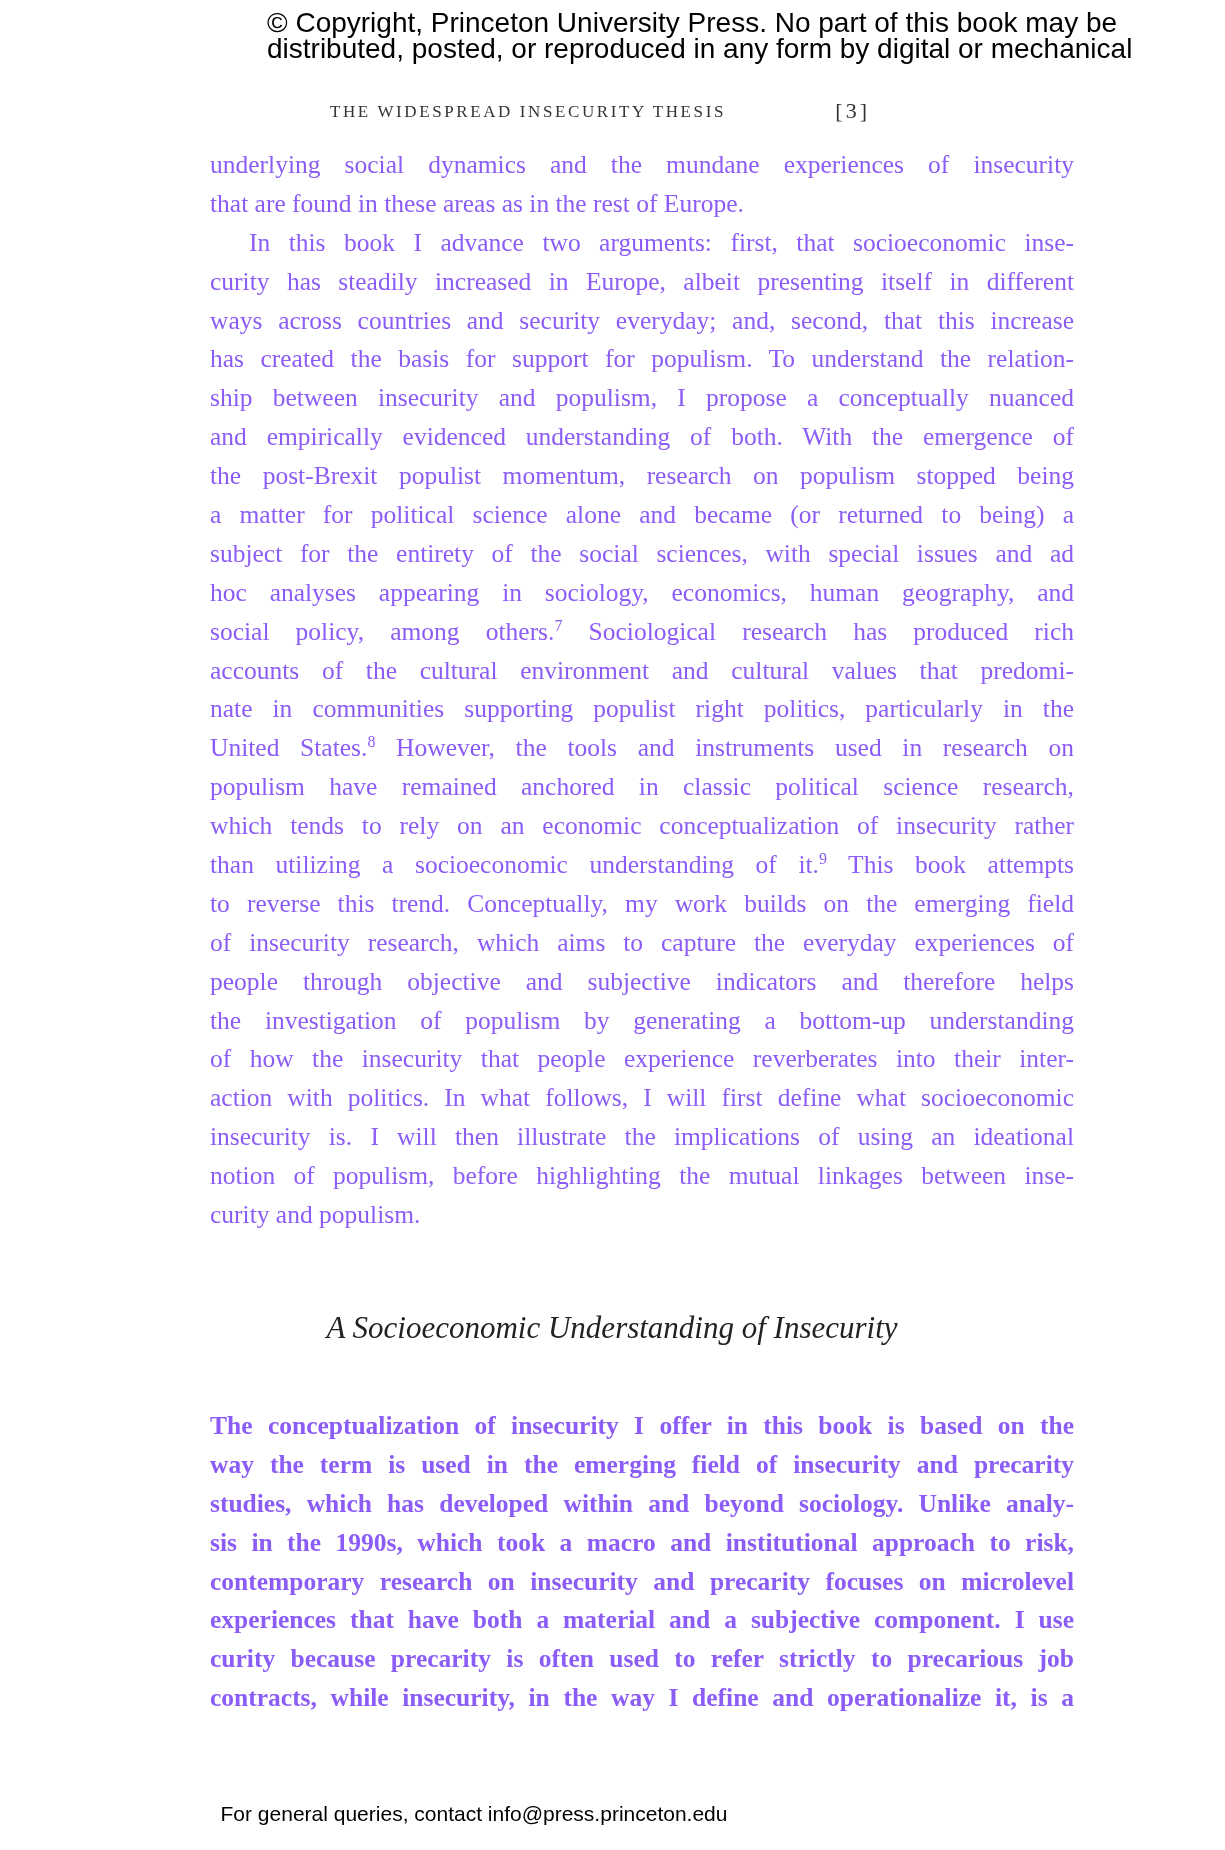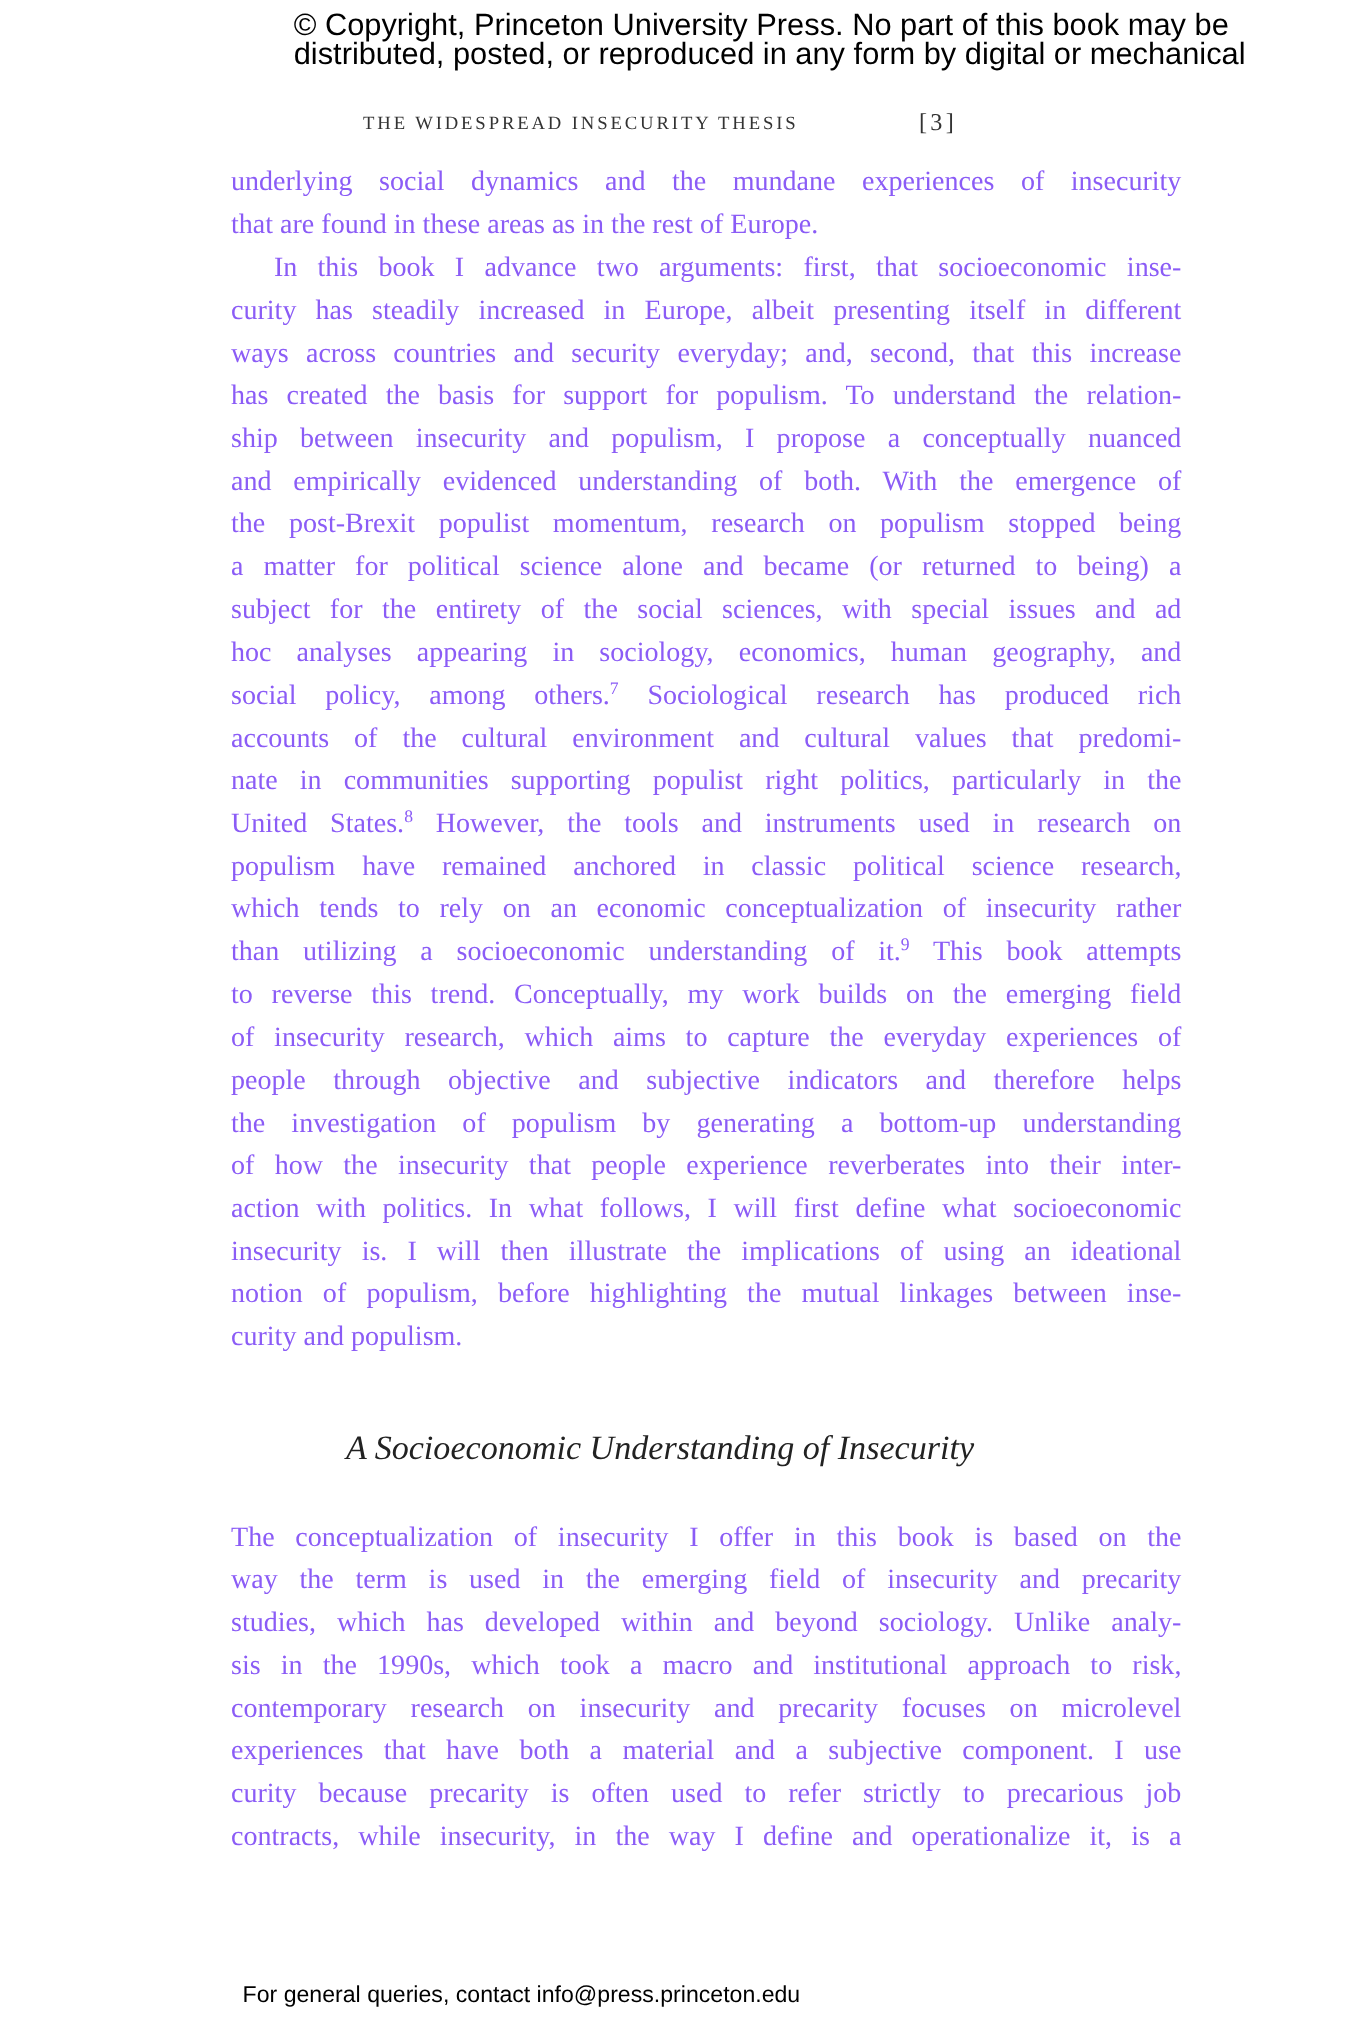--- a/index.html
+++ b/index.html
@@ -13,32 +13,32 @@
       position: absolute; left: 330px; top: 99px; width: 540px;
       font-family: "Liberation Serif", serif; font-size: 17px; letter-spacing: 2.6px; color: #333333;
       white-space: nowrap; line-height: 26px;
     }
     .running-head .folio { position: absolute; right: 0; top: -1px; font-size: 22px; letter-spacing: 3px; }
     .body-text {
       position: absolute; left: 168px; width: 864px;
       font-family: "Liberation Serif", serif; font-size: 25.5px; color: #8b5cf6; margin-left: 42px;
     }
     .section-1 { top: 146px; }
-    .section-2 { top: 1378px; }
+    .section-2 { top: 1407px; font-weight: bold; }
     .line {
       display: block; height: 38.9px; line-height: 38.9px;
       text-align: justify; text-align-last: justify; white-space: nowrap; overflow: visible;
     }
     .line.last { text-align-last: left; }
     .line.indent { padding-left: 39px; }
     sup { font-size: 16px; line-height: 0; vertical-align: 9px; }
     .section-heading {
       position: absolute; left: 168px; width: 864px; top: 1296px;
       font-family: "Liberation Serif", serif; font-style: italic; font-size: 31px; color: #222222;
-      text-align: center; line-height: 40px; margin: 0; font-weight: normal;
+      text-align: center; line-height: 40px; margin: 12px; font-weight: normal;
     }
     .footer {
       position: absolute; left: 0; width: 972px; top: 1800px; text-align: center;
       font-family: "Liberation Sans", sans-serif; font-size: 21px; line-height: 28px; color: #000000;
     }
     .footer span { position: relative; left: -12px; }
   </style>
 </head>
 <body>
 

